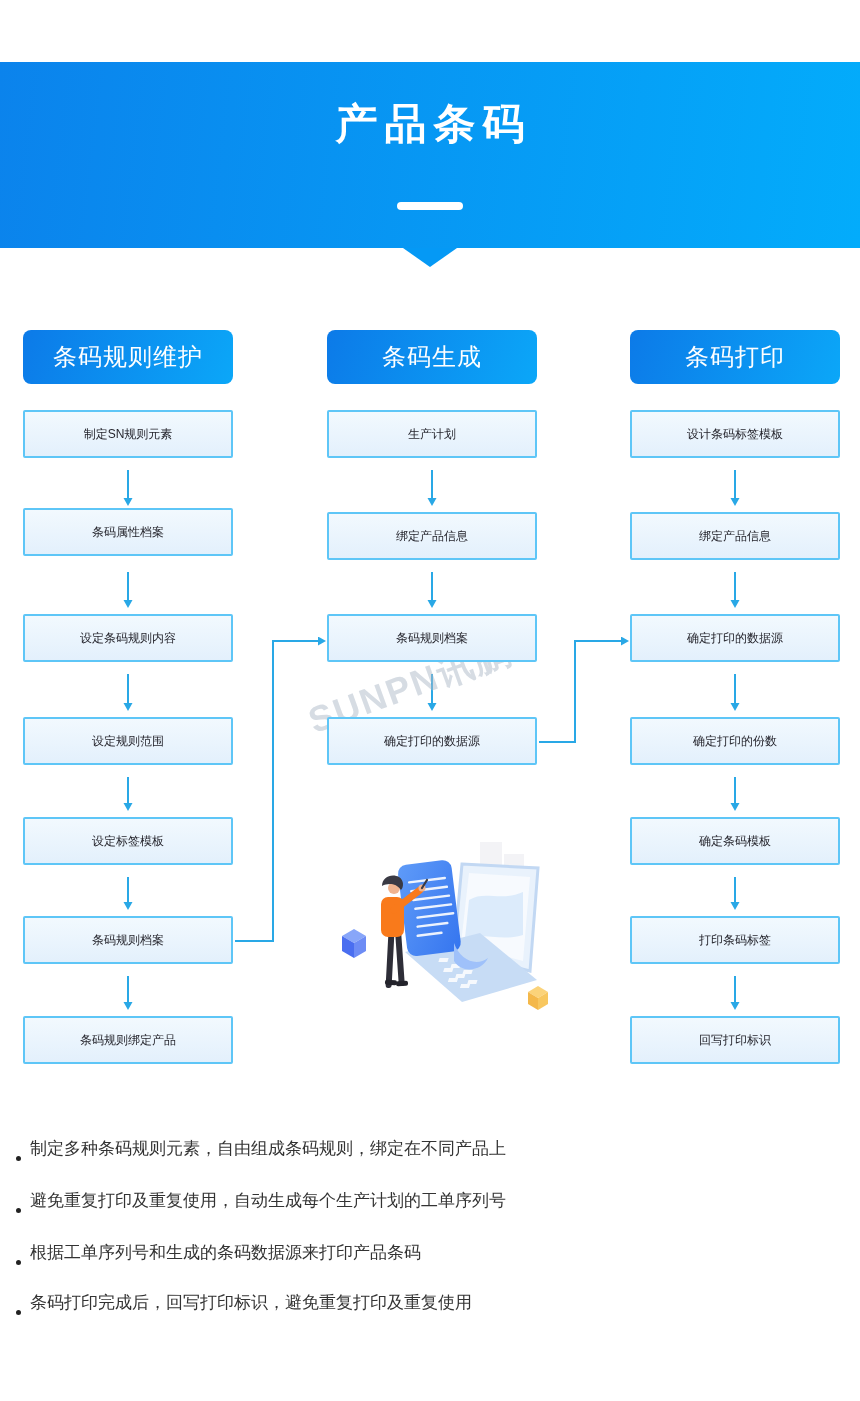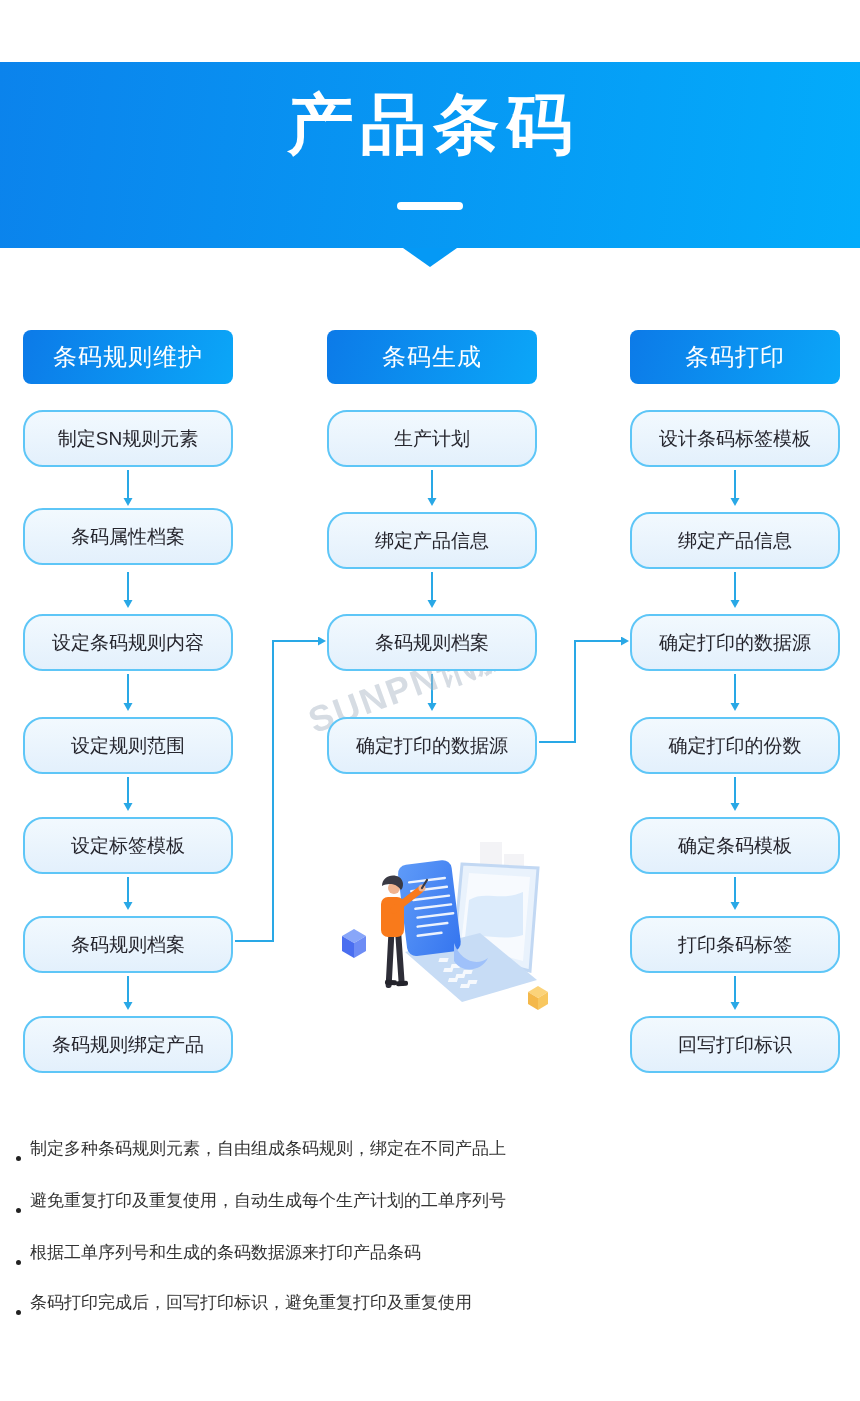--- a/index.html
+++ b/index.html
@@ -9,35 +9,35 @@
     --arrow:#29a8e6; --box-text:#26262e; --note-text:#333333; --watermark:#aebac8;
   }
   html,body{margin:0;padding:0;background:#ffffff;}
   body{font-family:"Liberation Sans","DejaVu Sans",sans-serif;}
   .page{position:relative;width:860px;height:1401px;background:#ffffff;overflow:hidden;}
 
   
   .banner{position:absolute;left:0;top:62px;width:860px;height:186px;
     background:linear-gradient(97deg,var(--banner-start) 0%,var(--banner-end) 100%);}
   .banner-title{position:absolute;left:0;top:32px;width:100%;text-align:center;
-    color:#fff;font-size:66px;font-weight:700;letter-spacing:7px;text-indent:7px;line-height:60px;}
+    color:#fff;font-size:42px;font-weight:700;letter-spacing:7px;text-indent:7px;line-height:60px;}
   .banner-sub{position:absolute;left:0;top:106px;width:100%;text-align:center;
     color:#fff;font-size:17px;font-weight:400;letter-spacing:4px;text-indent:4px;line-height:22px;}
   .banner-dash{position:absolute;left:397px;top:140px;width:66px;height:8px;border-radius:4px;background:#fff;}
   .banner-tri{position:absolute;left:403px;top:248px;width:0;height:0;
     border-left:27px solid transparent;border-right:27px solid transparent;border-top:19px solid #0599f5;}
 
   
   .pill{position:absolute;width:210px;height:54px;border-radius:8px;
     background:linear-gradient(110deg,var(--pill-start) 0%,var(--pill-end) 100%);
     color:#fff;font-size:24px;display:flex;align-items:center;justify-content:center;letter-spacing:1px;margin-top:16px;}
-  .fbox{position:absolute;width:210px;height:57px;border-radius:20px;box-sizing:border-box;
+  .fbox{position:absolute;width:210px;height:48px;border-radius:2px;box-sizing:border-box;
     border:2px solid var(--box-border);
     background:linear-gradient(180deg,var(--box-fill-top) 0%,var(--box-fill-bottom) 100%);
-    color:var(--box-text);font-size:19px;display:flex;align-items:center;justify-content:center;}
+    color:var(--box-text);font-size:12px;display:flex;align-items:center;justify-content:center;}
   .arrows-svg{position:absolute;left:0;top:0;width:860px;height:1401px;pointer-events:none;}
 
   .watermark{position:absolute;left:300px;top:662px;width:220px;text-align:center;
     transform:rotate(-20deg);font-size:36px;font-weight:700;letter-spacing:2px;
     color:var(--watermark);opacity:.5;pointer-events:none;}
 
   
   .illu{position:absolute;left:330px;top:840px;width:240px;height:190px;}
 
   

